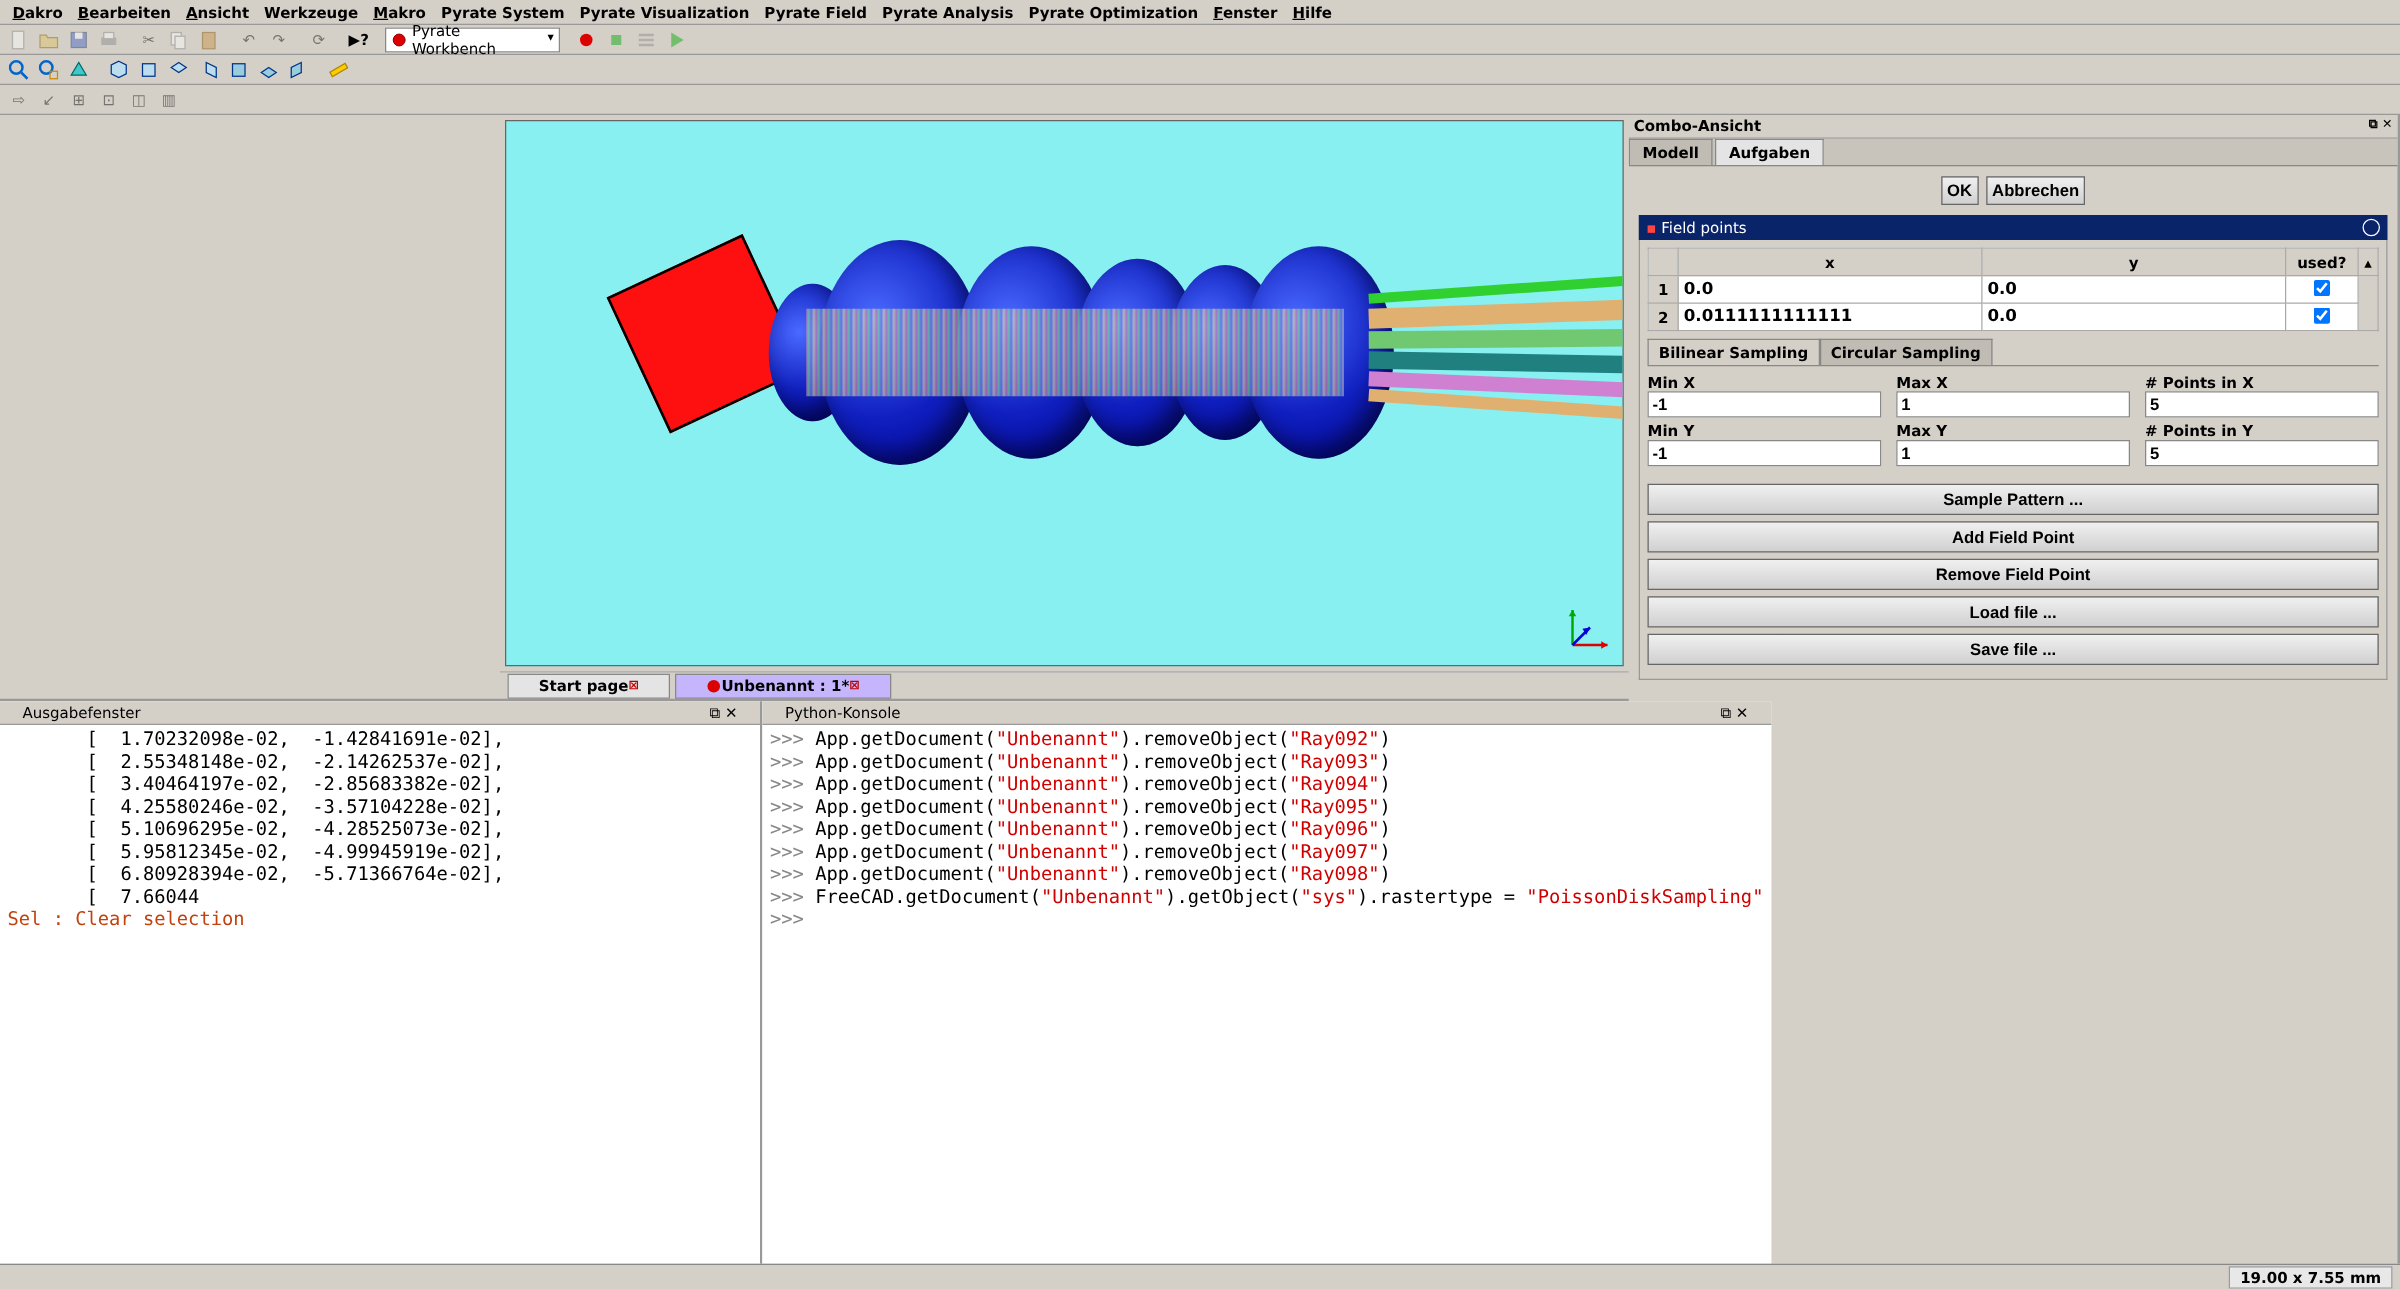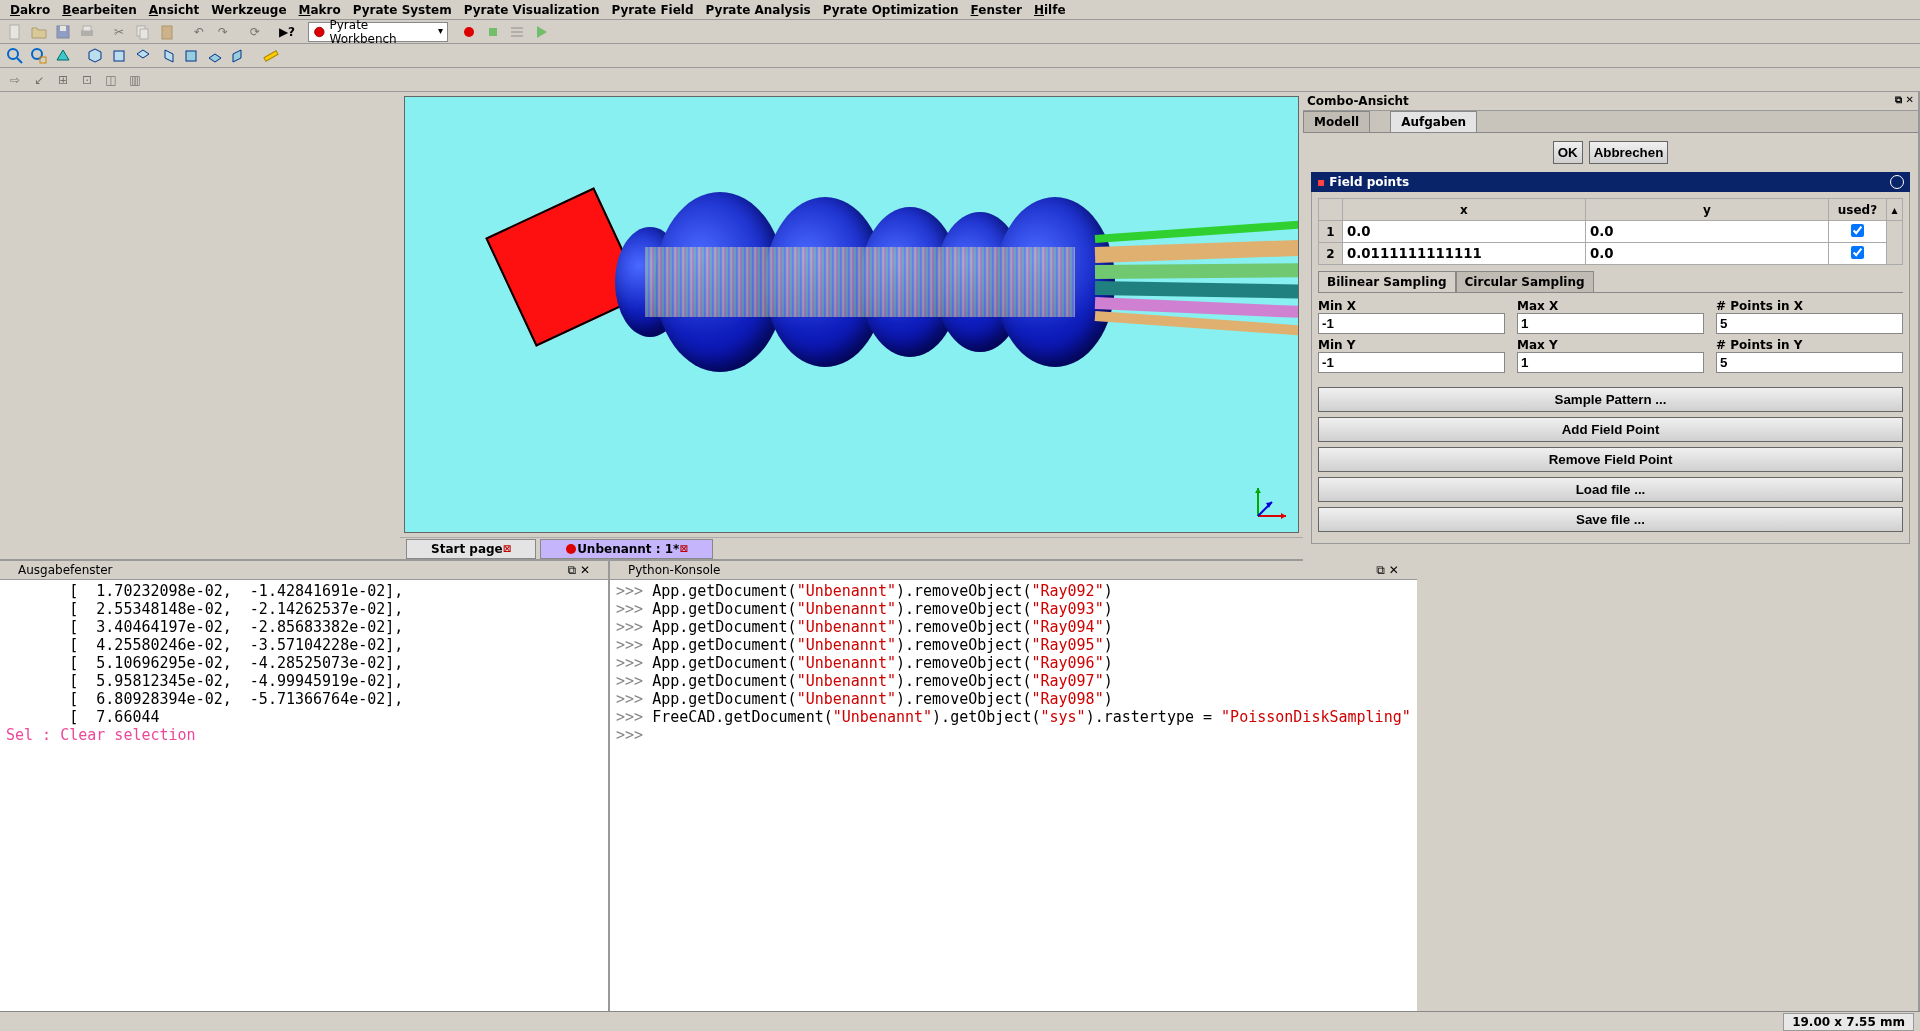--- a/index.html
+++ b/index.html
@@ -88,21 +88,21 @@
 .tabrow {
   display: flex;
   border-bottom: 1px solid #888;
   background: #c8c4bc;
 }
 .tab {
   padding: 3px 10px;
   border: 1px solid #888;
   border-bottom: none;
   background: #d4d0c8;
-  margin-right: 20px;
+  margin-right: 2px;
   cursor: pointer;
   font-weight: bold;
 }
 .tab.inactive { background: #c0bcb4; }
 .tab.active { background: #e4e4e4; }
 .task-body {
   padding: 8px;
   flex: 1;
   overflow: auto;
 }
@@ -110,21 +110,21 @@
 .pushbtn {
   border: 1px solid #666;
   background: linear-gradient(#f0f0f0,#d0d0d0);
   padding: 3px 4px;
   font-weight: bold;
   cursor: pointer;
 }
 .section-hdr {
   background: #0a246a;
   color: #fff;
-  font-weight: bold;
+  font-weight: normal;
   padding: 3px 6px;
   display: flex;
   align-items: flex-end;
   justify-content: space-between;
 }
 .section-hdr .odot { width:14px;height:14px;border-radius:50%;border:1px solid #fff;display:inline-block; }
 .section-body {
   border: 1px solid #999;
   border-top: none;
   padding: 6px;
@@ -218,21 +218,21 @@
 }
 .console-body {
   flex:1;
   font-family:"DejaVu Sans Mono","Liberation Mono",monospace;
   font-size:15px;
   white-space:pre;
   overflow:auto;
   padding:2px 6px;
   background:#fff;
 }
-.console-body .blue { color:#ec4899; }
+.console-body .blue { color:#c2410c; }
 .console-body .gray { color:#888; }
 .pycode .str { color:#d00000; }
 
 .statusbar {
   position:absolute; left:0; right:0; bottom:0;
   height:20px;
   background:#d4d0c8;
   border-top:1px solid #888;
   display:flex; align-items:center; justify-content:flex-end;
   padding:0 6px;

